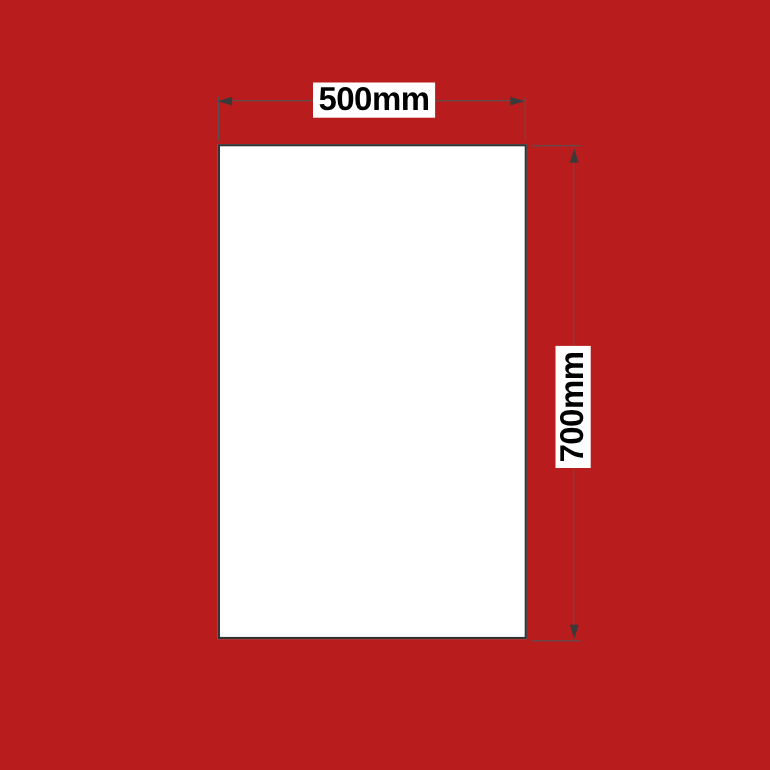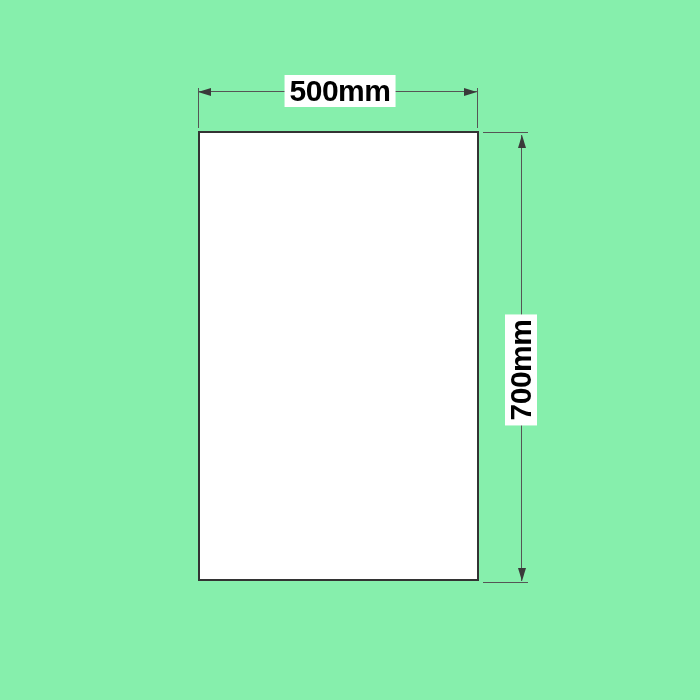--- a/index.html
+++ b/index.html
@@ -4,21 +4,21 @@
 <style>
   html, body {
     margin: 0;
     padding: 0;
     background: #ffffff;
   }
   .canvas {
     position: relative;
     width: 700px;
     height: 700px;
-    background: #86efac;
+    background: #b91c1c;
     overflow: hidden;
     font-family: "Liberation Sans", sans-serif;
   }
   
   .rect-outline {
     position: absolute;
     left: 198px;
     top: 131px;
     width: 281px;
     height: 450px;

